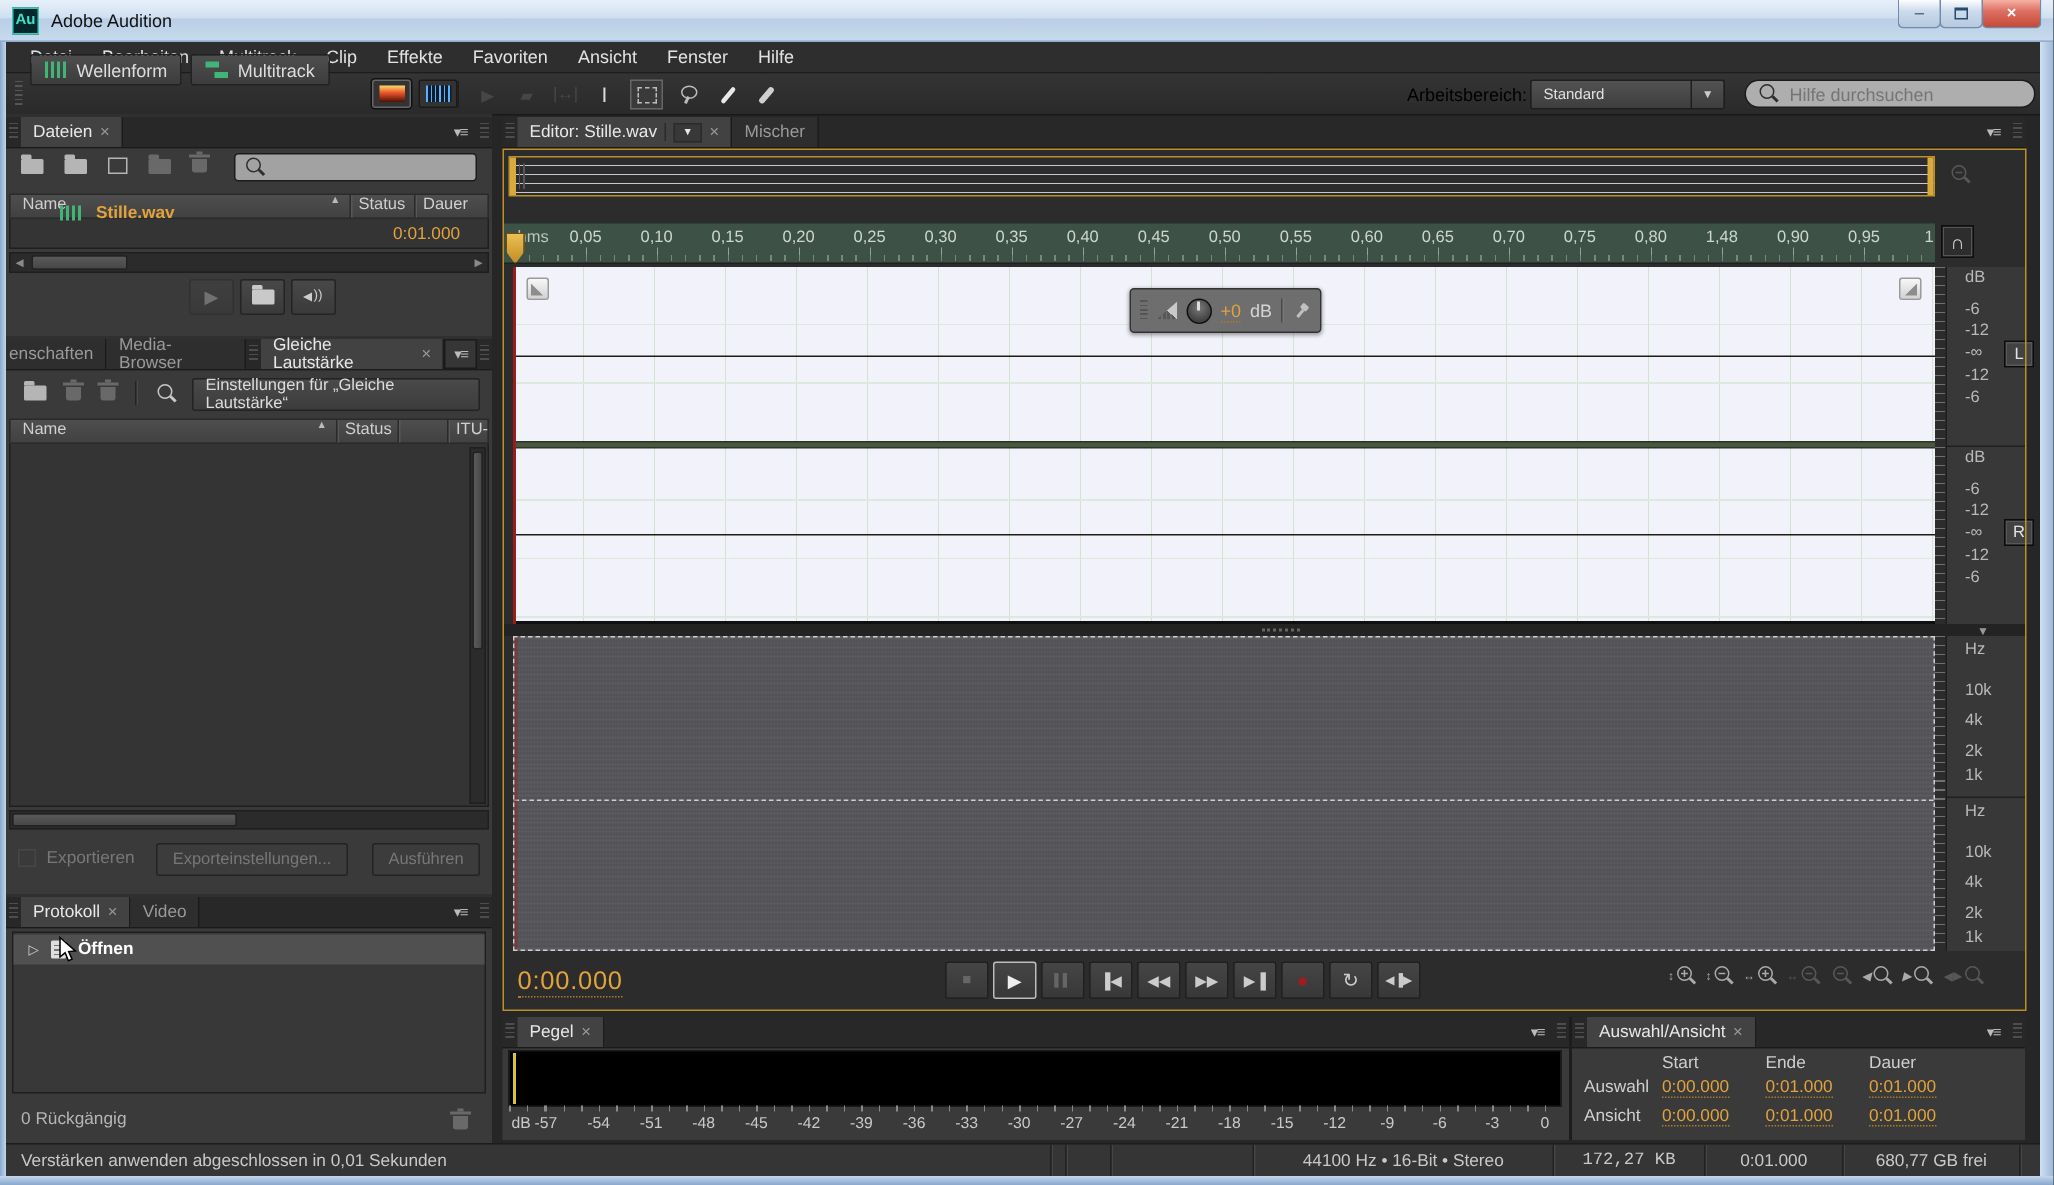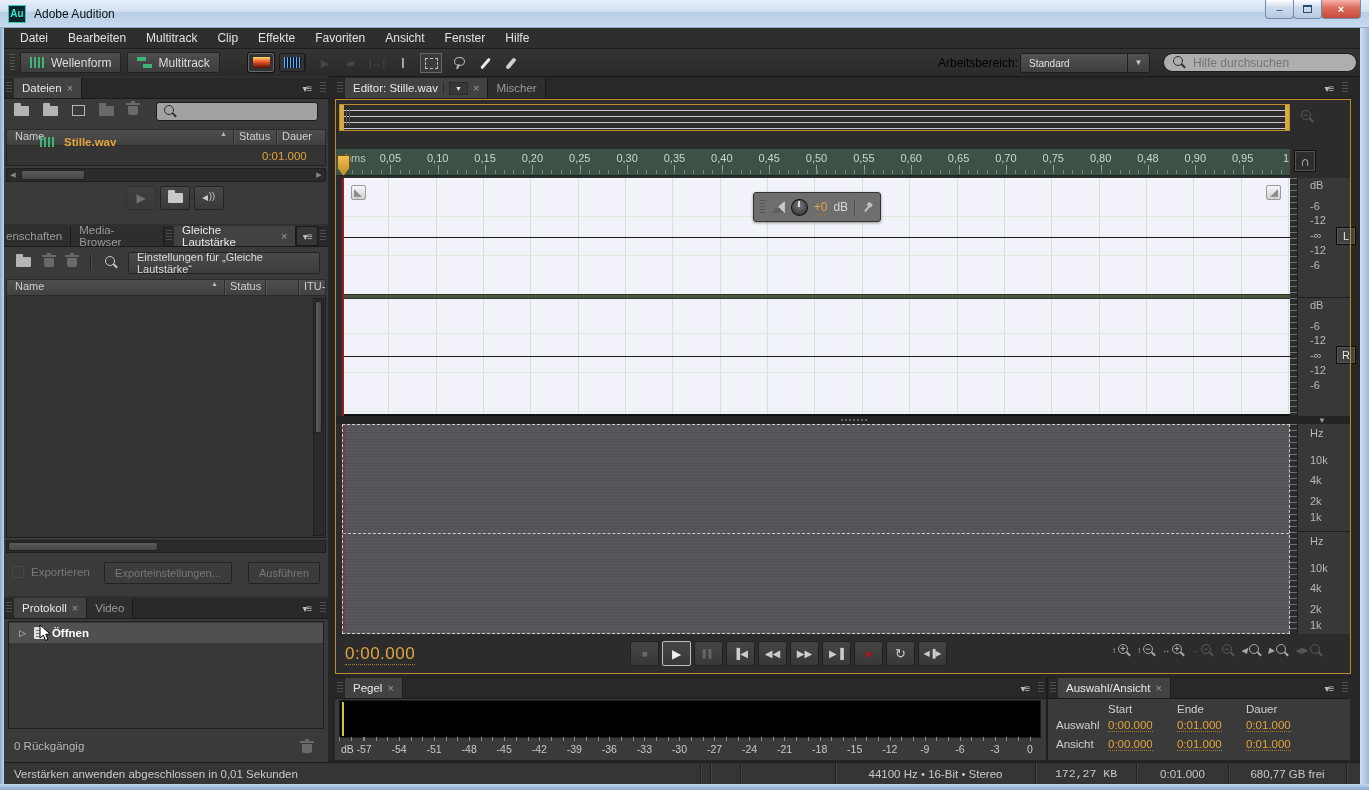--- a/index.html
+++ b/index.html
@@ -254,21 +254,21 @@
       <span class="mi" style="--i: 6;">Ansicht</span>
       <span class="mi" style="--i: 7;">Fenster</span>
       <span class="mi" style="--i: 8;">Hilfe</span>
     </div>
 
   
   <div class="abs toolbar"></div>
   <div class="abs" style="left:10px;top:54px;">
       <div class="vgrip"></div>
     </div>
-  <div class="abs" style="left:20px;top:52px;display:flex;gap:6px;">
+  <div class="abs" style="left:20px;top:36px;display:flex;gap:6px;">
     <div class="modebtn">
       <span class="ic-wavebars"></span>
       <span>Wellenform</span>
     </div>
     <div class="modebtn">
       <span class="ic-mt"></span>
       <span>Multitrack</span>
     </div>
   </div>
   <div class="abs" style="left:248px;top:53px;display:flex;gap:5px;">
@@ -498,21 +498,21 @@
         <span class="rlab" style="--i: 6;">0,35</span>
         <span class="rlab" style="--i: 7;">0,40</span>
         <span class="rlab" style="--i: 8;">0,45</span>
         <span class="rlab" style="--i: 9;">0,50</span>
         <span class="rlab" style="--i: 10;">0,55</span>
         <span class="rlab" style="--i: 11;">0,60</span>
         <span class="rlab" style="--i: 12;">0,65</span>
         <span class="rlab" style="--i: 13;">0,70</span>
         <span class="rlab" style="--i: 14;">0,75</span>
         <span class="rlab" style="--i: 15;">0,80</span>
-        <span class="rlab" style="--i: 16;">0,48</span>
+        <span class="rlab" style="--i: 16;">1,48</span>
         <span class="rlab" style="--i: 17;">0,90</span>
         <span class="rlab" style="--i: 18;">0,95</span>
       </div>
     <span class="rend">1</span>
     <div class="ticks-major"></div>
     <div class="ticks-minor"></div>
   </div>
   <div class="abs playhead"></div>
   <div class="abs magnetbtn">∩</div>
 

